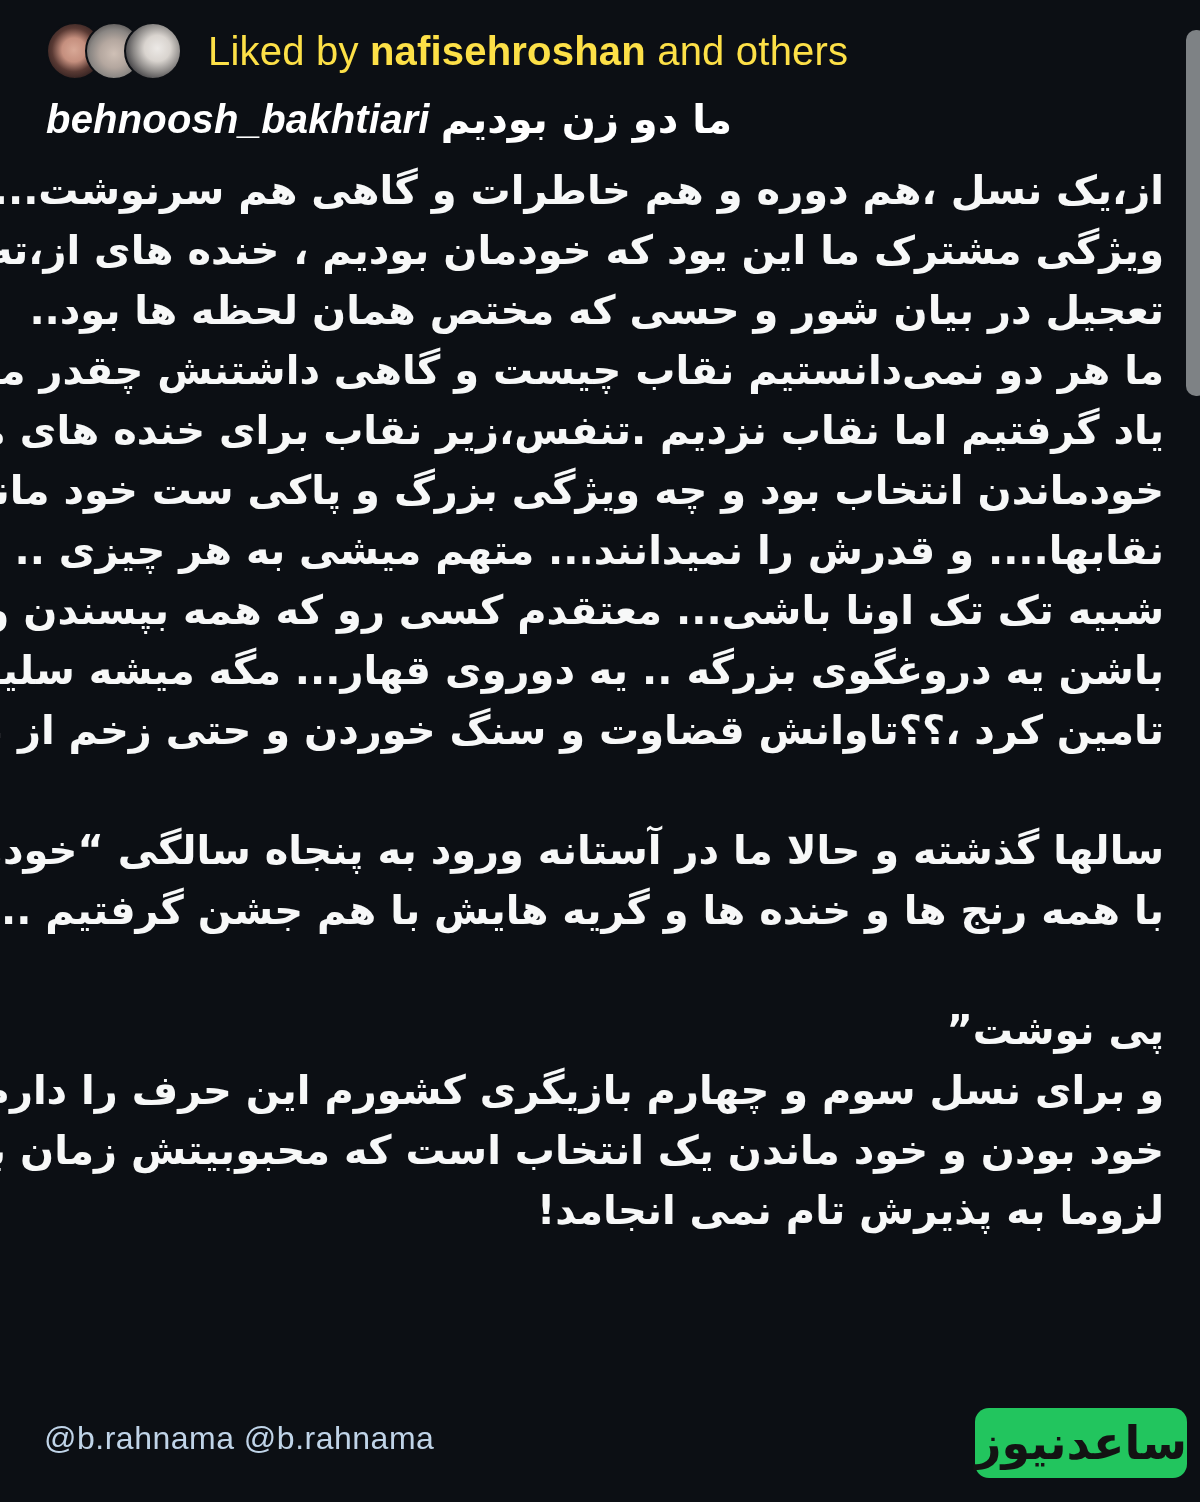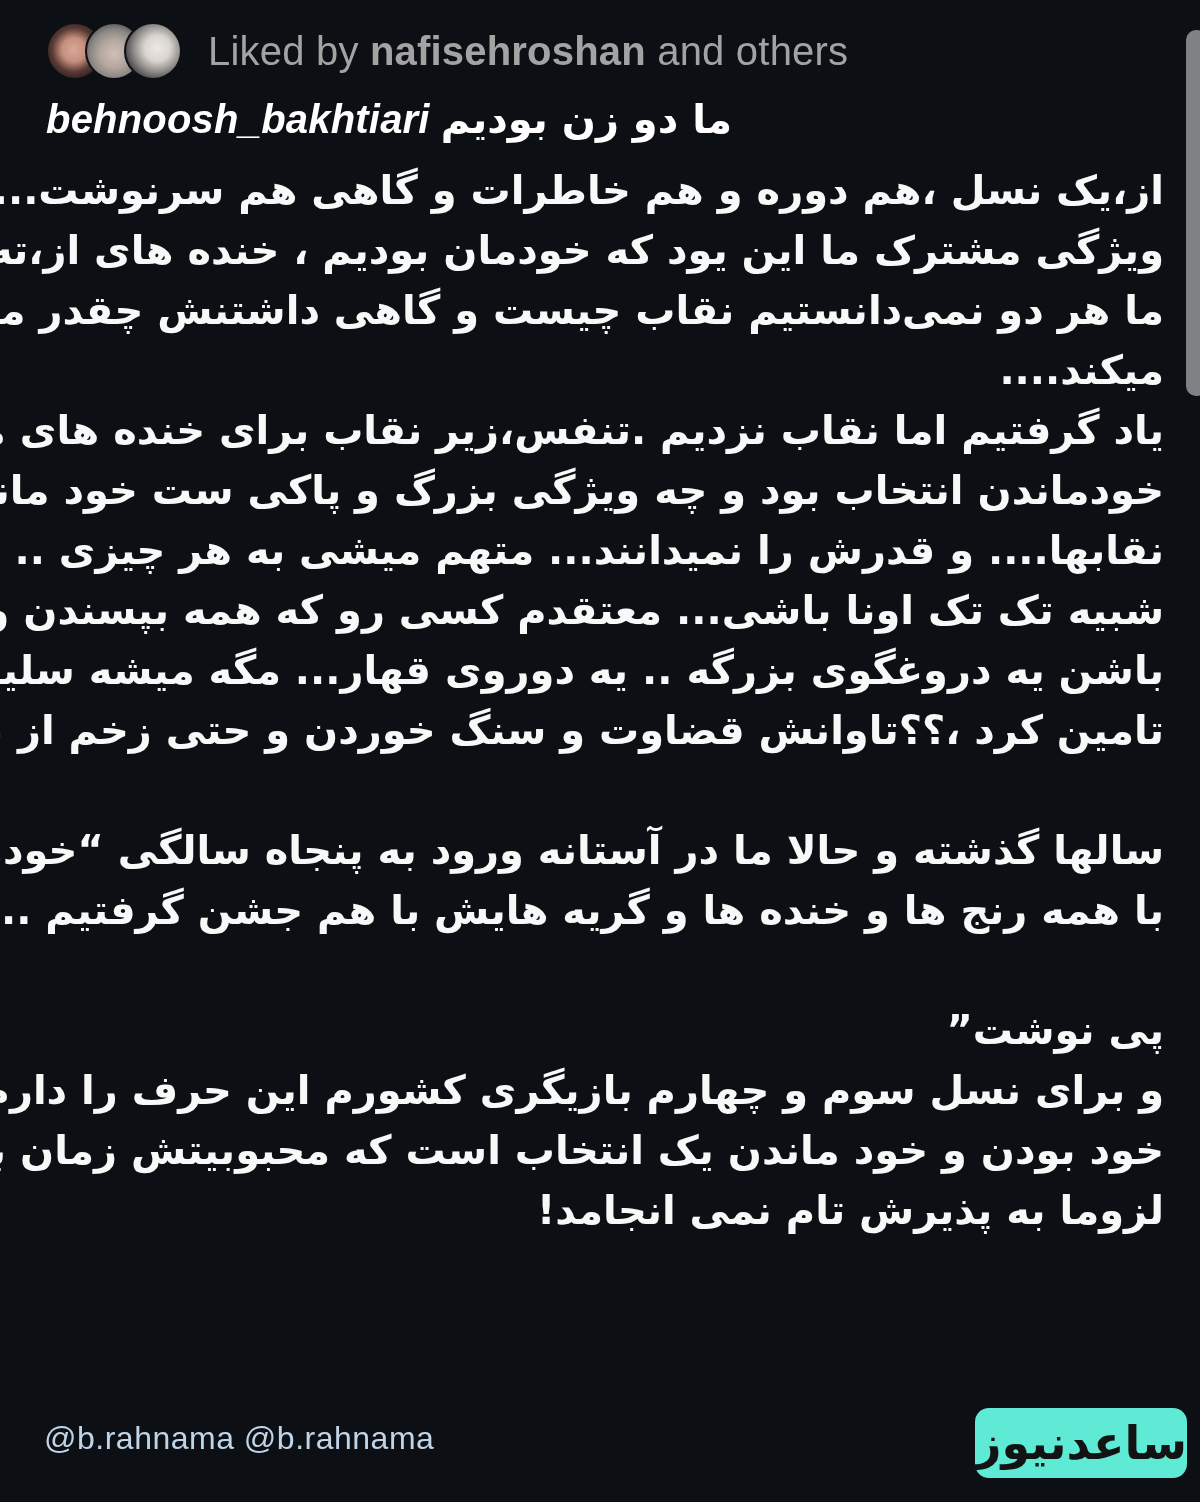--- a/index.html
+++ b/index.html
@@ -22,21 +22,21 @@
     border: 2px solid #0c0f14;
     box-sizing: border-box;
   }
   .avatar + .avatar { margin-left: -19px; }
   .avatar.av1 { background: radial-gradient(circle at 48% 48%, #d8a896 0%, #c58f7e 30%, #5a3a34 55%, #1d1416 85%); }
   .avatar.av2 { background: radial-gradient(circle at 50% 55%, #cfc0b6 0%, #b4a79f 35%, #8a8683 60%, #3c3a3c 90%); }
   .avatar.av3 { background: radial-gradient(circle at 58% 45%, #ece9e6 0%, #d9d4cf 30%, #8d8a88 55%, #26262b 85%); }
 
   .liked-text {
     margin-left: 26px;
-    font-size: 40px; color: #a3a3a3; letter-spacing: 0.2px;
+    font-size: 40px; color: #fde047; letter-spacing: 0.2px;
     white-space: nowrap;
   }
   .liked-text b { font-weight: 700; }
 
   
   .username-row {
     position: absolute; top: 96px; left: 46px; right: 36px;
     font-size: 40px; color: #ffffff;
     direction: ltr; text-align: left;
     white-space: nowrap;
@@ -56,21 +56,21 @@
 
   
   .mentions {
     position: absolute; left: 44px; top: 1420px;
     font-size: 32px; color: #c0d4e8; letter-spacing: 0.5px;
     white-space: nowrap;
   }
   .news-badge {
     position: absolute; top: 1408px; right: 13px;
     width: 212px; height: 70px;
-    background: #5eead4; border-radius: 14px;
+    background: #22c55e; border-radius: 14px;
     display: flex; align-items: center; justify-content: center;
     color: #131313; font-size: 46px; font-weight: 700;
     font-family: "DejaVu Sans", sans-serif;
     direction: rtl;
   }
 
   
   .scrollbar-thumb {
     position: absolute; top: 30px; right: -7px;
     width: 21px; height: 366px;
@@ -87,22 +87,22 @@
     <div class="avatar av3"></div>
   </div>
   <div class="liked-text"><span>Liked by </span><b>nafisehroshan</b><span> and others</span></div>
 </div>
 
 <div class="username-row"><span class="username">behnoosh_bakhtiari</span><span>&nbsp;</span><span class="post-title-rtl">ما دو زن بودیم</span></div>
 
 <div class="caption">
     <div class="cap-line">از،یک نسل ،هم دوره و هم خاطرات  و گاهی هم سرنوشت....</div>
     <div class="cap-line">ویژگی مشترک ما این یود که خودمان بودیم ، خنده های از،ته دل و گاه</div>
+    <div class="cap-line">تعجیل در بیان شور و حسی که مختص همان لحظه ها بود..</div>
     <div class="cap-line">ما هر دو نمی‌دانستیم نقاب چیست و گاهی داشتنش چقدر مارا عزیزتر</div>
-    <div class="cap-line">میکند....</div>
     <div class="cap-line">یاد گرفتیم اما نقاب نزدیم .تنفس،زیر نقاب برای خنده های ما تفس،گیر</div>
     <div class="cap-line">خودماندن انتخاب بود و چه ویژگی بزرگ و پاکی ست خود ماندن در دوره</div>
     <div class="cap-line">نقابها.... و قدرش را نمیدانند... متهم میشی به هر چیزی .. مردم میخوان</div>
     <div class="cap-line">شبیه تک تک اونا باشی... معتقدم کسی رو که همه بپسندن و دوست داشته</div>
     <div class="cap-line">باشن  یه دروغگوی بزرگه .. یه دوروی قهار... مگه میشه سلیقه همه رو</div>
     <div class="cap-line">تامین کرد ،؟؟تاوانش قضاوت و سنگ خوردن و حتی زخم از عزیزان و</div>
     <div class="cap-line">&nbsp;</div>
     <div class="cap-line">سالها گذشته و حالا ما در آستانه ورود به پنجاه سالگی “خودماندن “مان را</div>
     <div class="cap-line">با همه رنج ها و خنده ها و گریه هایش با هم جشن گرفتیم ....</div>
     <div class="cap-line">&nbsp;</div>

